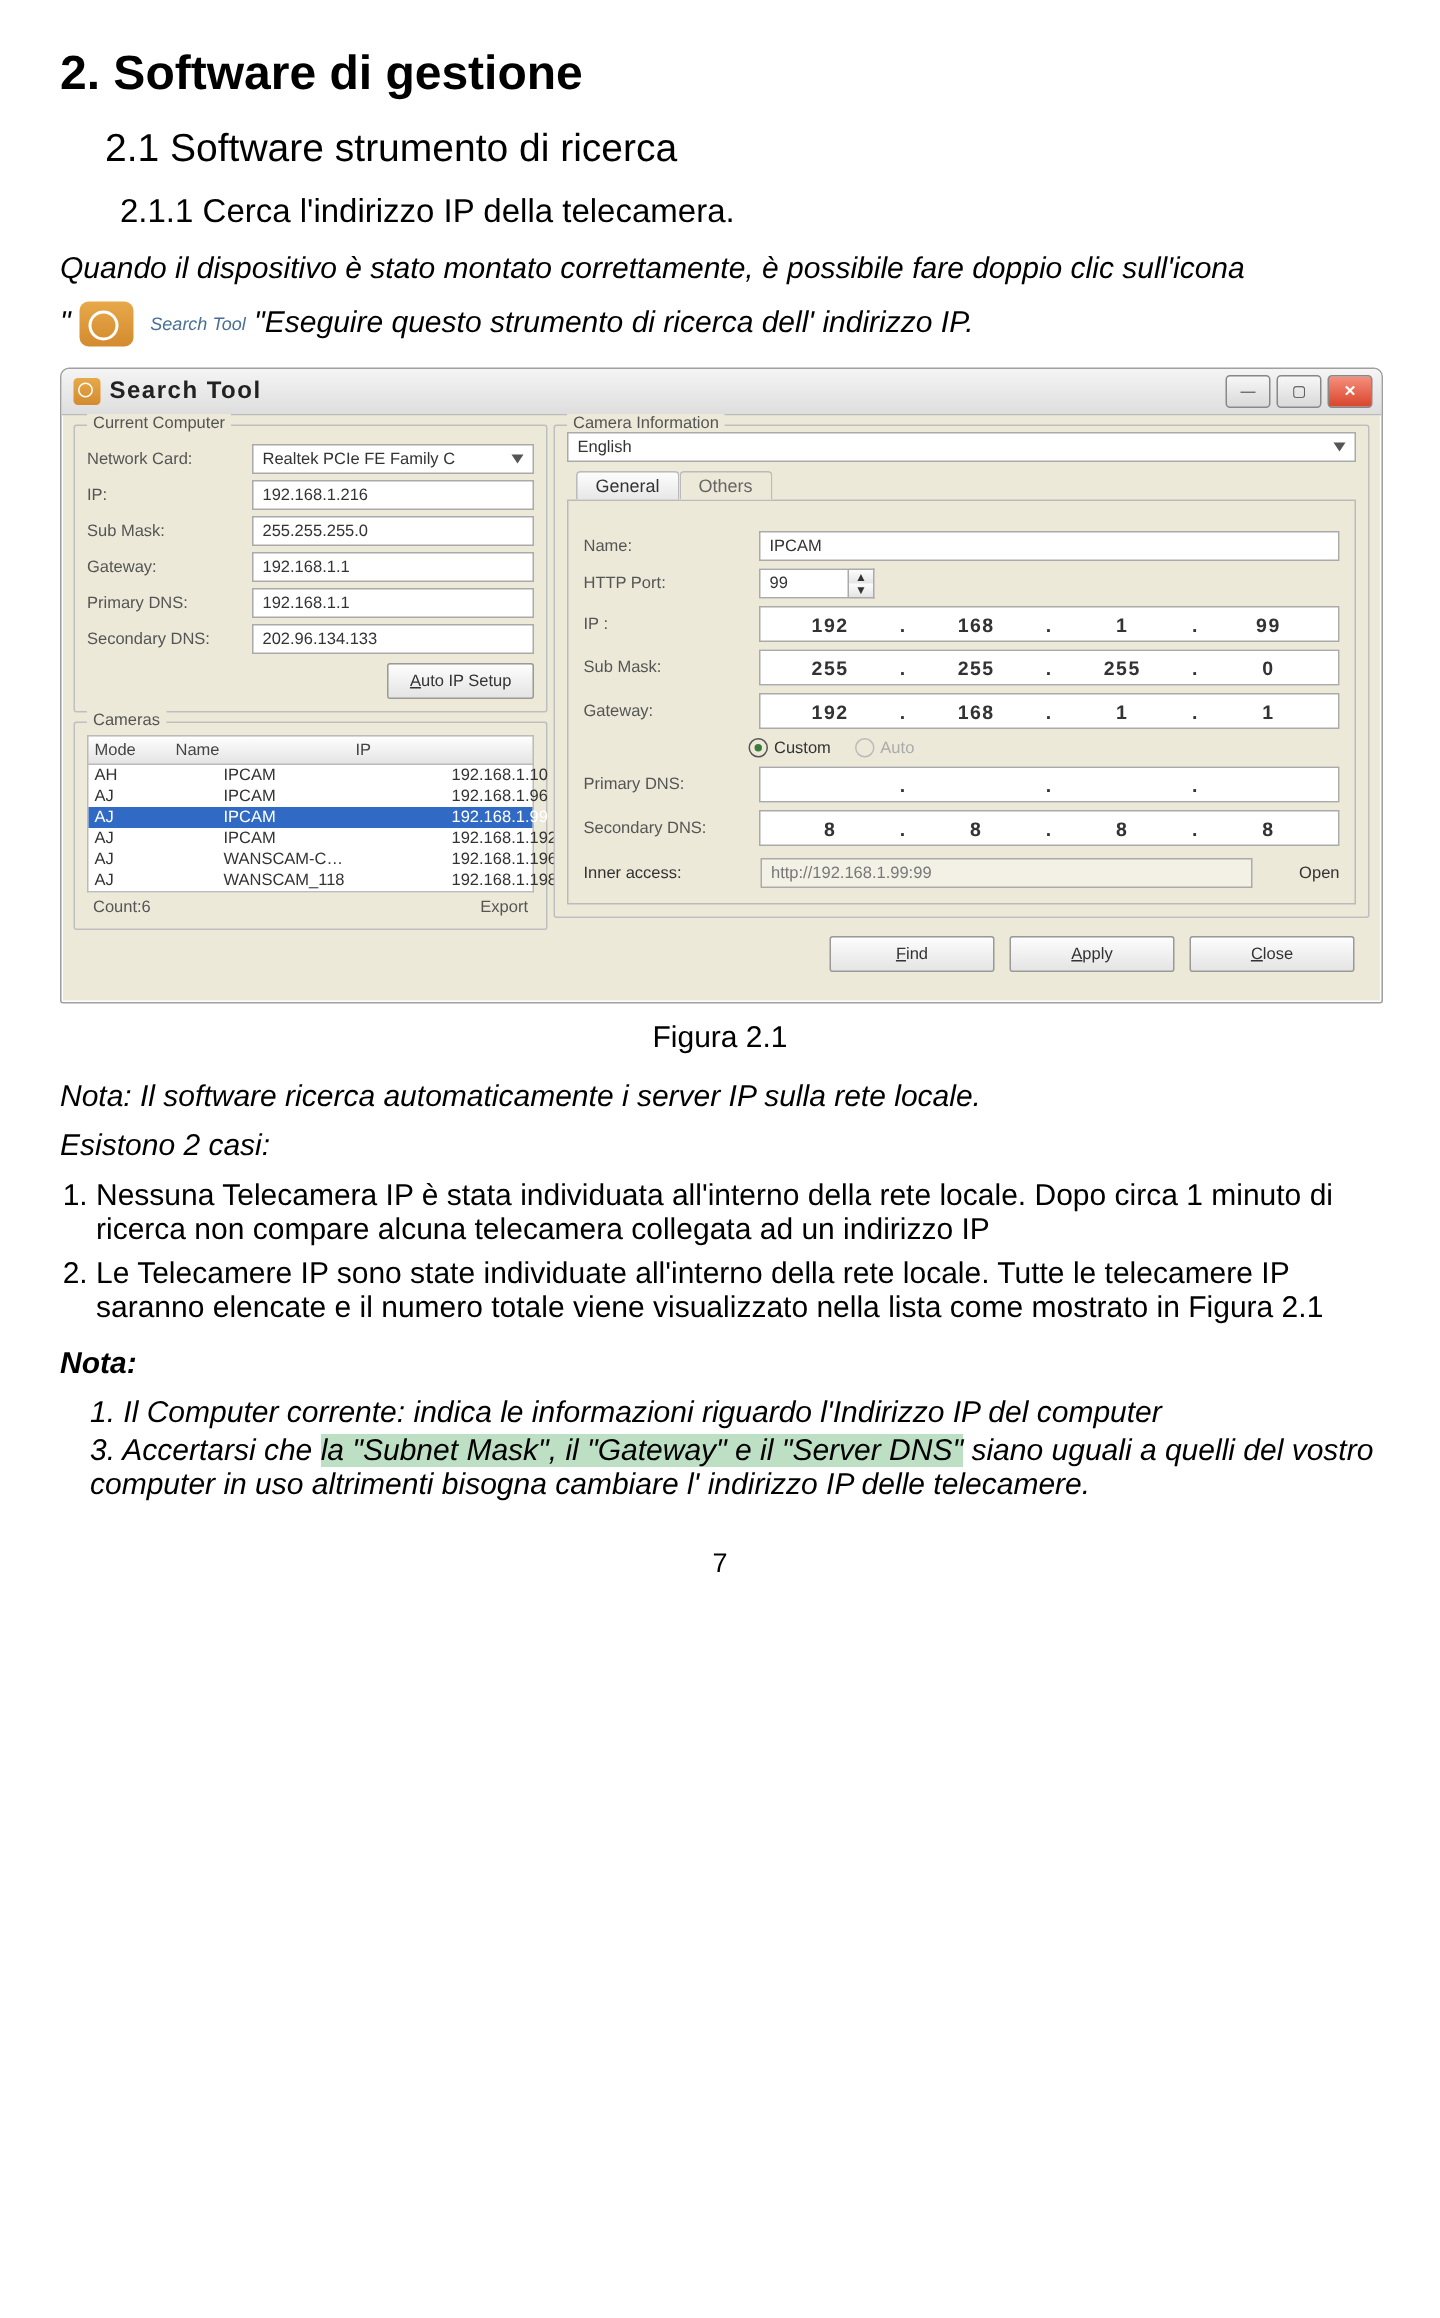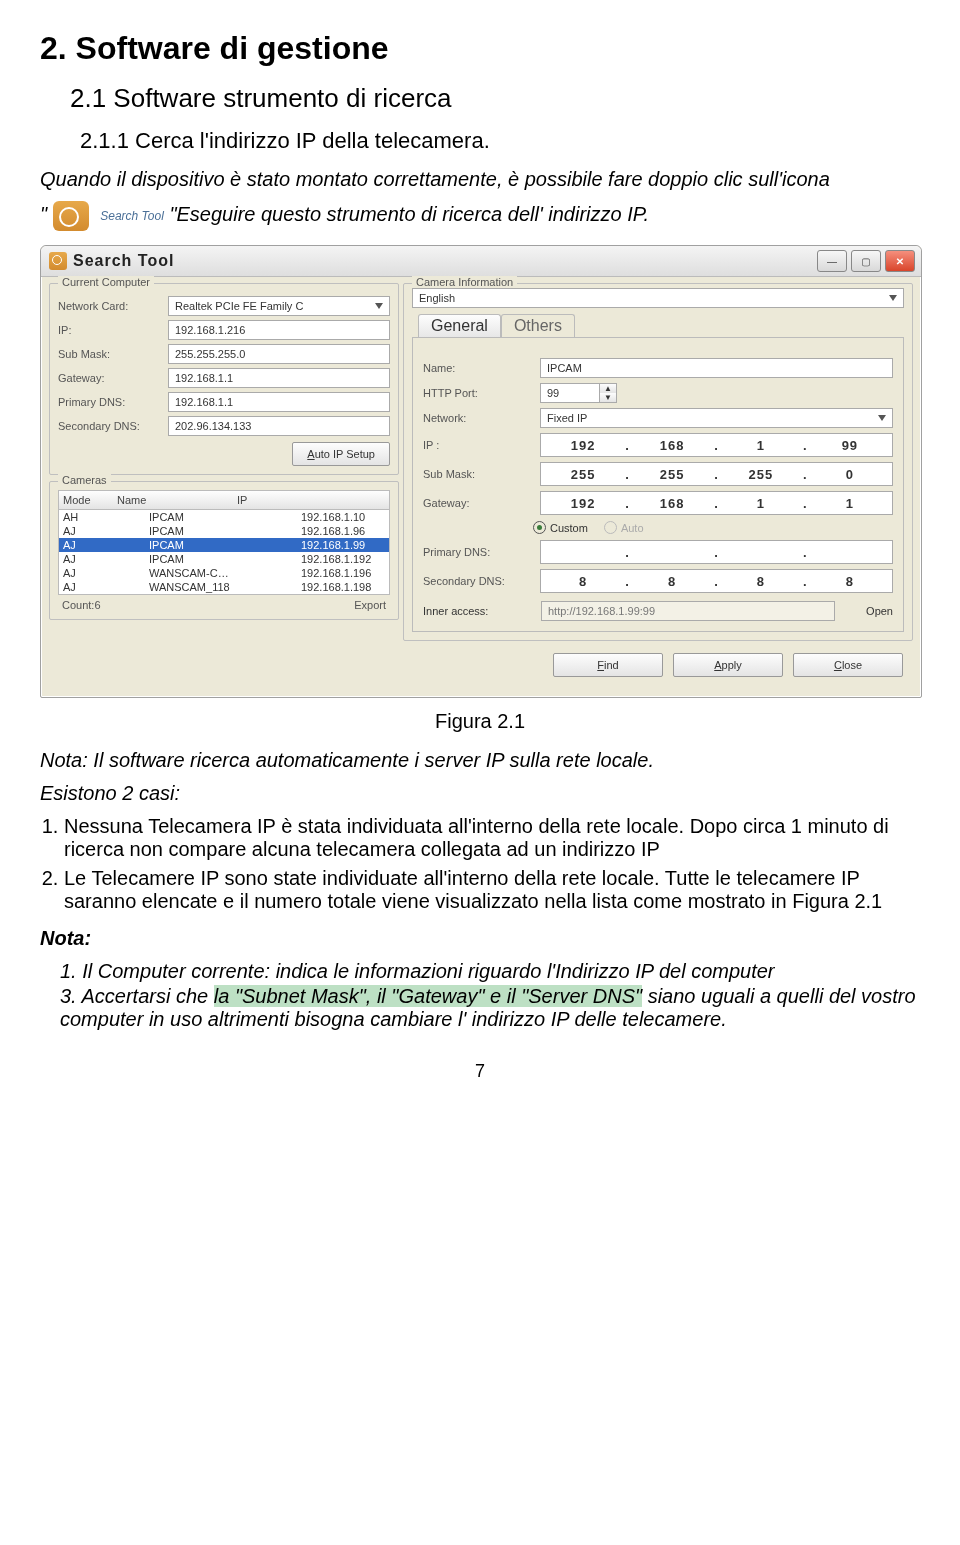--- a/index.html
+++ b/index.html
@@ -64,21 +64,21 @@
   .win-btns { display: flex; gap: 4px; }
   .win-btn {
     width: 28px; height: 20px; border: 1px solid #888; border-radius: 3px;
     background: linear-gradient(#f7f7f7,#d9d9d9);
     display: flex; align-items: center; justify-content: center; font-size: 10px;
     color: #444;
   }
   .win-btn.close { background: linear-gradient(#f58f7d,#d9452b); color: #fff; font-weight: bold; }
 
   .win-body { display: flex; padding: 6px 8px 10px 8px; gap: 4px; }
-  .col-left { width: 350px; }
+  .col-left { width: 316px; }
   .col-right { flex: 1; }
 
   .groupbox {
     border: 1px solid #bfbfbf; border-radius: 2px;
     padding: 8px 8px 8px 8px; margin-bottom: 6px;
     background: #ece9d8;
     position: relative;
   }
   .groupbox > .legend {
     position: absolute; top: -8px; left: 8px; padding: 0 4px; background: #ece9d8;
@@ -118,21 +118,21 @@
   .cam-row {
     display: grid; grid-template-columns: 54px 120px 1fr; padding: 1px 4px; font-size: 11px; gap: 32px;
   }
   .cam-row.selected { background: #316ac5; color: #fff; }
   .cam-foot { display: flex; justify-content: space-between; padding: 4px 4px 0 4px; color: #555; }
 
   
   .right-top { display: flex; justify-content: space-between; align-items: center; margin: 0 0 6px 0; }
   .tabs { display: flex; gap: 0; margin-left: 6px; }
   .tab {
-    border: 1px solid #bbb; border-bottom: none; padding: 2px 12px; font-size: 16px;
+    border: 1px solid #bbb; border-bottom: none; padding: 2px 12px; font-size: 12px;
     background: linear-gradient(#fdfdfd,#e7e7e7); border-radius: 3px 3px 0 0;
   }
   .tab.inactive { background: #ece9d8; color: #666; }
   .tab-content {
     border: 1px solid #bbb; background: #ece9d8; padding: 8px 10px 10px 10px;
   }
   .rrow { display: flex; align-items: center; margin: 5px 0; }
   .rrow label { width: 117px; color: #555; }
   .stepper { display: flex; }
   .stepper .input { width: 60px; flex: none; }
@@ -319,26 +319,20 @@
               <div class="input">
                   <span>99</span>
                 </div>
               <div class="spin">
                   <div>▲</div>
                   <div>▼</div>
                 </div>
             </div>
           </div>
           <div class="rrow">
-            <label>Network:</label>
-            <div class="select">
-                <span>Fixed IP</span>
-              </div>
-          </div>
-          <div class="rrow">
             <label>IP  :</label>
             <div class="ip-field" id="ip-field-ip">
                 <span>192</span>
                 <span class="dot">.</span>
                 <span>168</span>
                 <span class="dot">.</span>
                 <span>1</span>
                 <span class="dot">.</span>
                 <span>99</span>
               </div>

